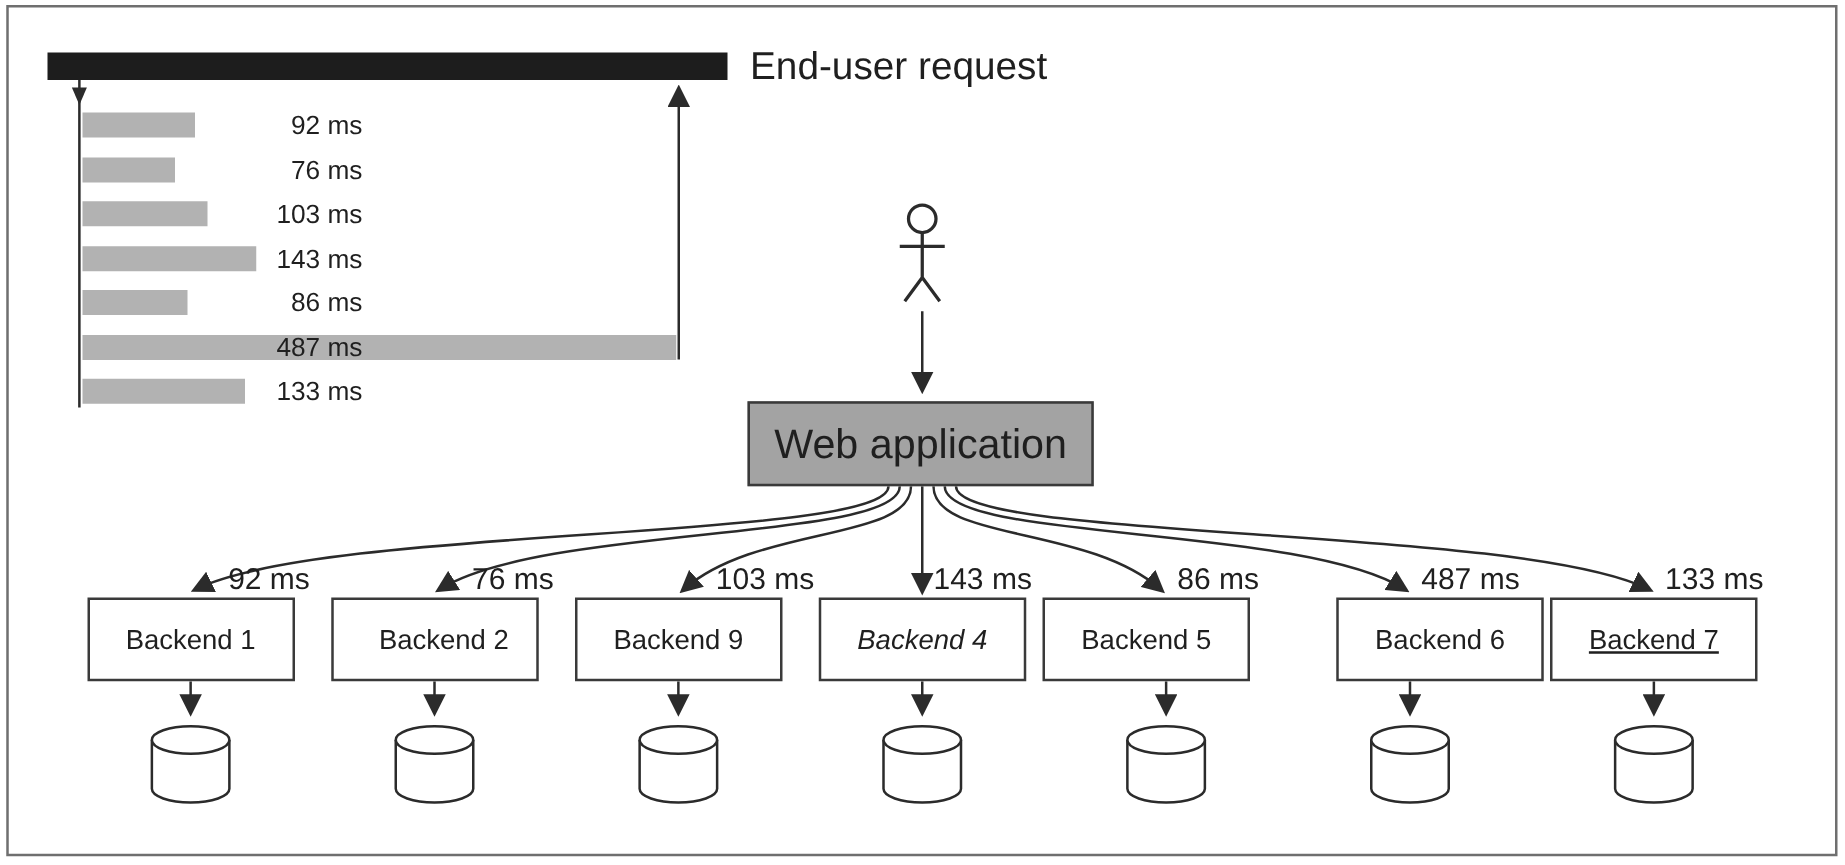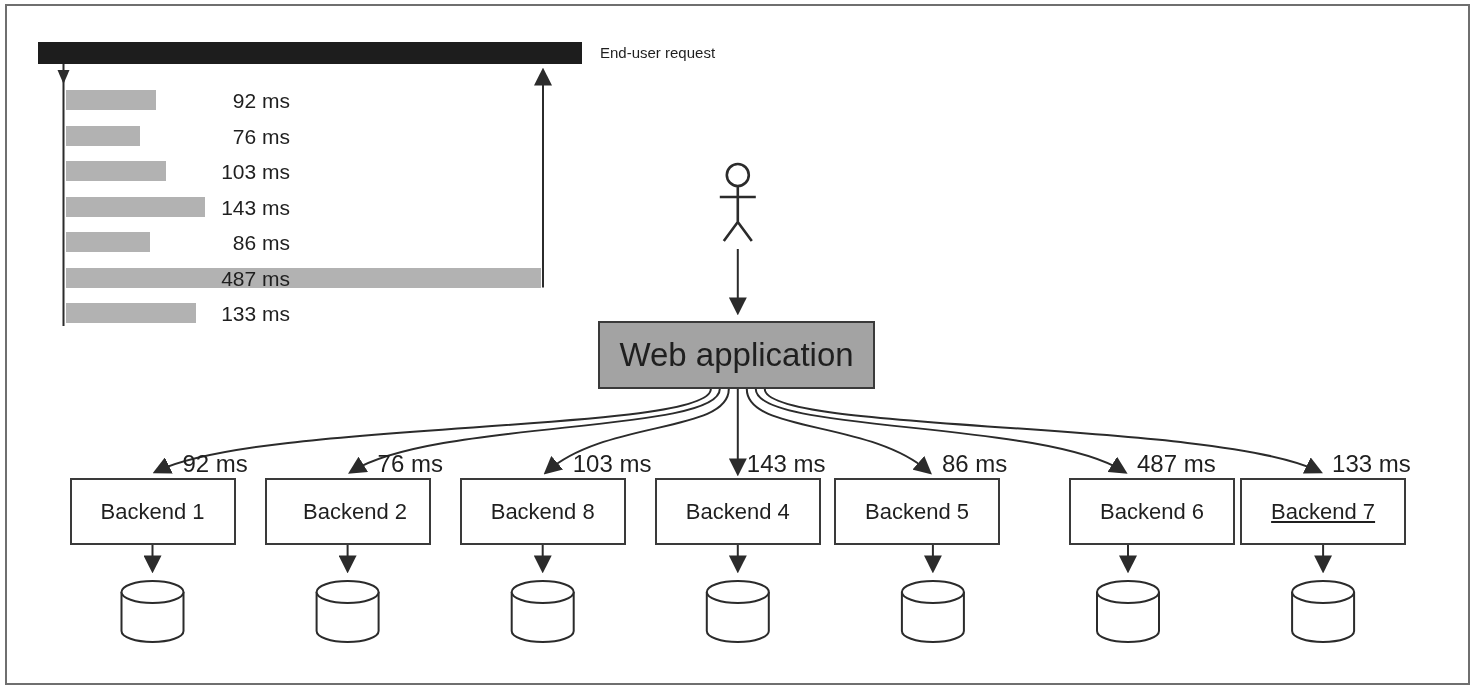--- a/index.html
+++ b/index.html
@@ -4,21 +4,21 @@
 <style>
   html,body{margin:0;padding:0;background:#ffffff;}
   #canvas{
     position:relative;width:1476px;height:692px;background:#ffffff;overflow:hidden;
     font-family:"Liberation Sans", sans-serif;color:#1f1f1f;
   }
   #frame{position:absolute;left:5px;top:4px;right:6px;bottom:7px;border:2px solid #6f6f6f;}
   #art{position:absolute;left:0;top:0;}
   
   #black-bar{position:absolute;left:38px;top:42px;width:544px;height:22px;background:#1d1d1d;}
-  #legend-label{position:absolute;left:600px;top:40px;font-size:15px;line-height:26px;white-space:nowrap;}
+  #legend-label{position:absolute;left:600px;top:40px;font-size:31px;line-height:26px;white-space:nowrap;}
   .wbar{position:absolute;height:20px;background:#b2b2b2;}
   .wbar-label{position:absolute;right:1186px;font-size:21px;line-height:25px;text-align:right;white-space:nowrap;}
   
   #web-app-box{
     position:absolute;left:598px;top:321px;width:277px;height:68px;box-sizing:border-box;
     border:2px solid #3a3a3a;background:#a3a3a3;display:flex;align-items:center;justify-content:center;
     font-size:33px;
   }
   
   .backend-box{
@@ -111,22 +111,22 @@
       <div class="wbar-label" style="top: 230px;">86 ms</div>
       <div class="wbar-label" style="top: 265.5px;">487 ms</div>
       <div class="wbar-label" style="top: 301px;">133 ms</div>
     </div>
 
   <div id="web-app-box">Web application</div>
 
   <div id="backend-boxes">
       <div class="backend-box" style="left: 69.5px;">Backend 1</div>
       <div class="backend-box" style="left: 264.6px; padding-left: 15px;">Backend 2</div>
-      <div class="backend-box" style="left: 459.7px;">Backend 8</div>
-      <div class="backend-box" style="left: 654.8px;">Backend 4</div>
+      <div class="backend-box" style="left: 459.7px;">Backend 9</div>
+      <div class="backend-box" style="left: 654.8px; font-style: italic;">Backend 4</div>
       <div class="backend-box" style="left: 834px;">Backend 5</div>
       <div class="backend-box" style="left: 1045px; margin-left: 24px;">Backend 6</div>
       <div class="backend-box" style="left: 1240.1px; text-decoration: underline;">Backend 7</div>
     </div>
   <div id="latency-labels">
       <div class="lat-label" style="left: 182.5px;">92 ms</div>
       <div class="lat-label" style="left: 377.6px;">76 ms</div>
       <div class="lat-label" style="left: 572.7px;">103 ms</div>
       <div class="lat-label" style="left: 746.8px;">143 ms</div>
       <div class="lat-label" style="left: 941.9px;">86 ms</div>

